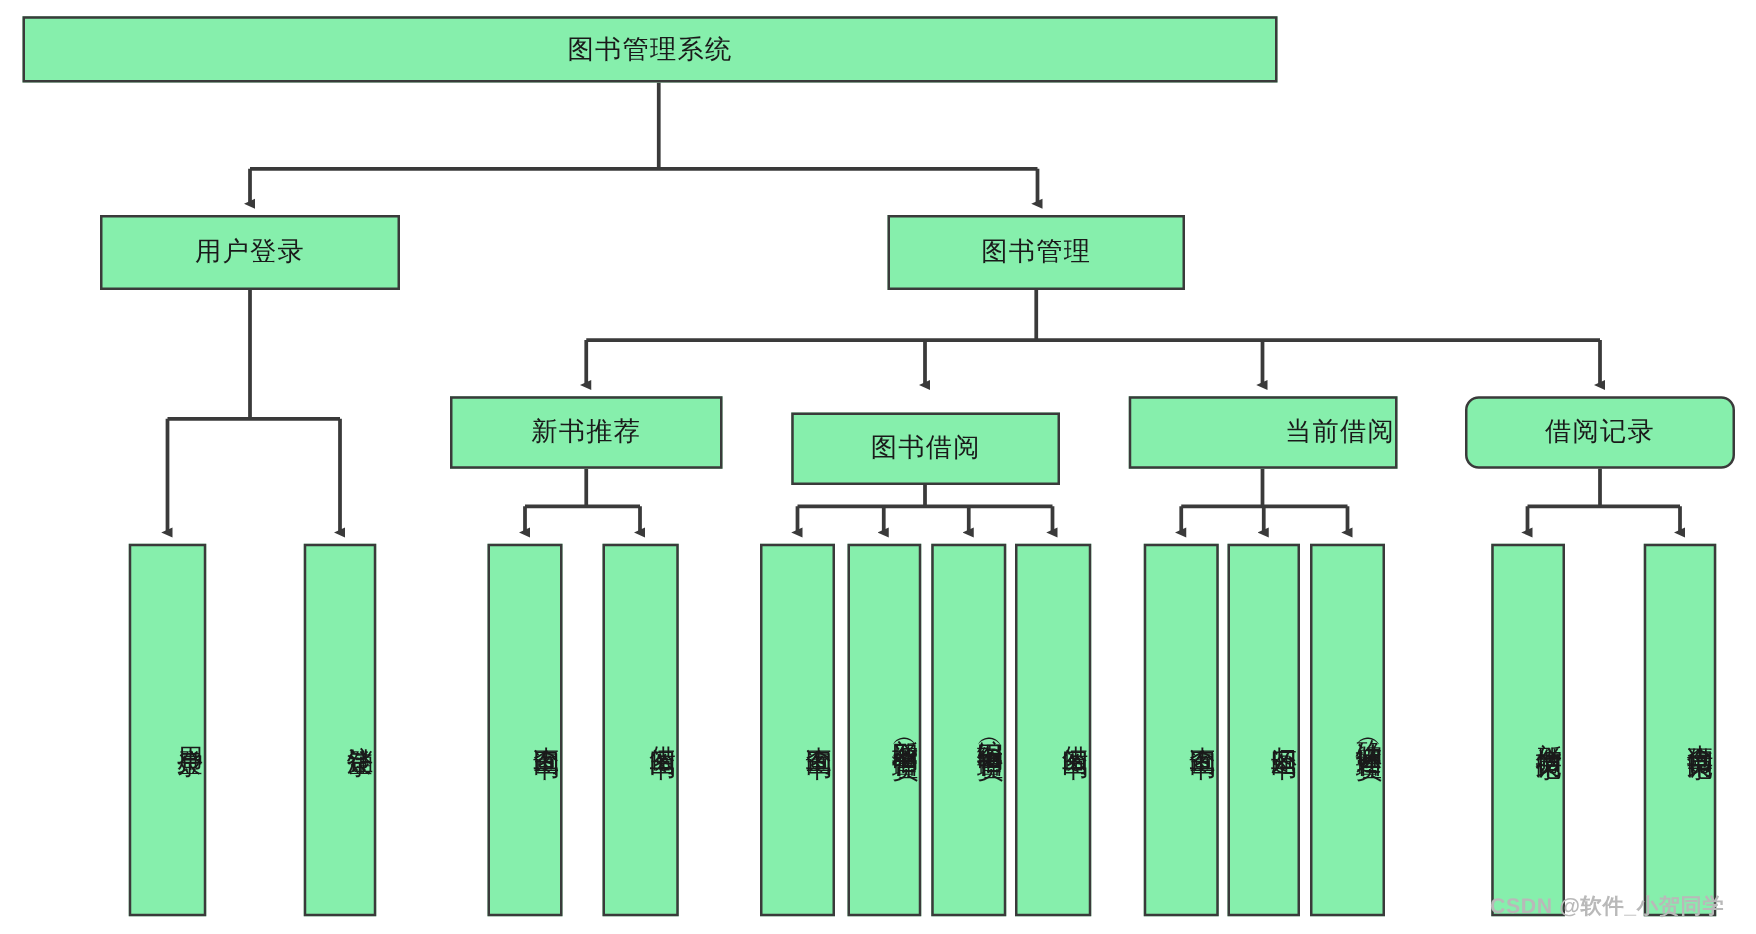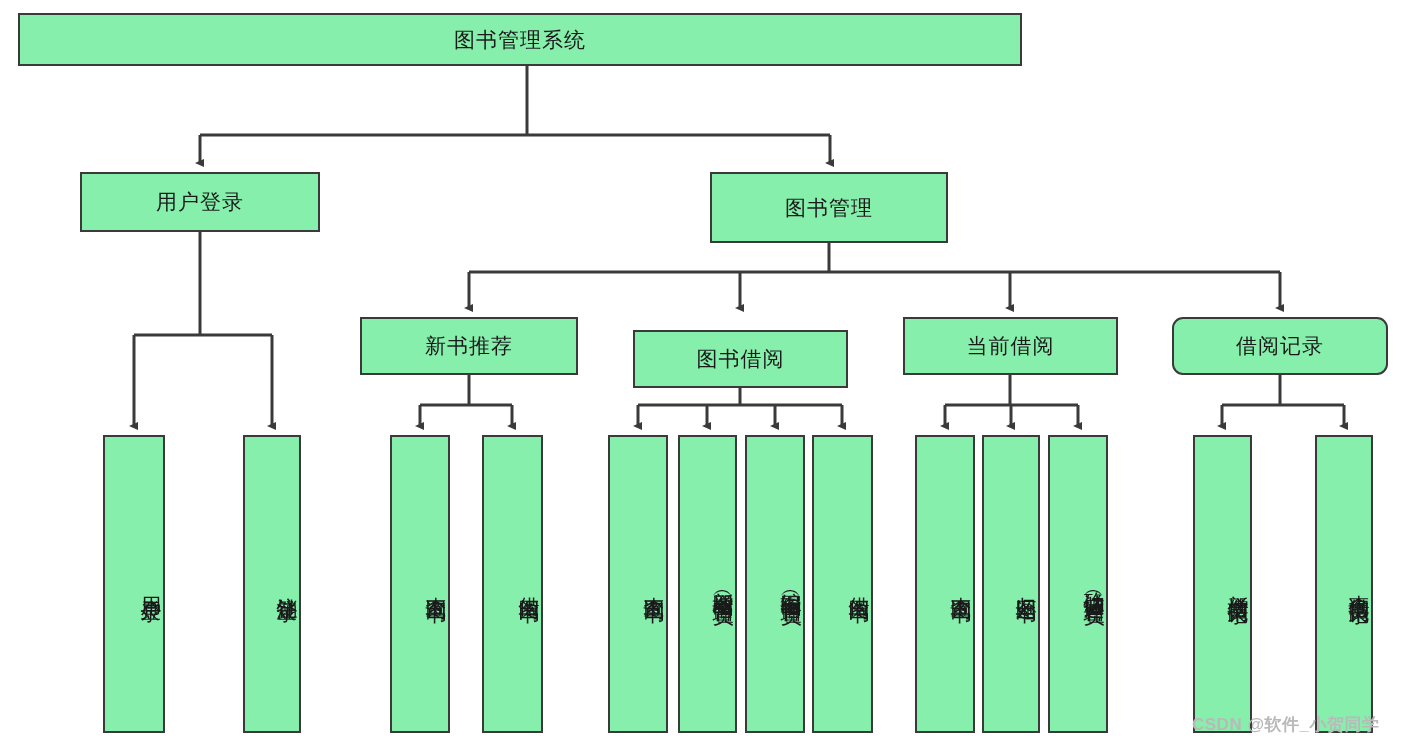--- a/index.html
+++ b/index.html
@@ -120,31 +120,31 @@
     </g>
   </svg>
 
   <div class="node horiz" style="left:18px; top:13px; width:1004px; height:53px;">
     <span>图书管理系统</span>
   </div>
 
   <div class="node horiz" style="left:80px; top:172px; width:240px; height:60px;">
     <span>用户登录</span>
   </div>
-  <div class="node horiz" style="left:710px; top:172px; width:238px; height:71px;">
+  <div class="node horiz" style="left:710px; top:172px; width:238px; height:60px;">
     <span>图书管理</span>
   </div>
 
   <div class="node horiz" style="left:360px; top:317px; width:218px; height:58px;">
     <span>新书推荐</span>
   </div>
   <div class="node horiz" style="left:633px; top:330px; width:215px; height:58px;">
     <span>图书借阅</span>
   </div>
-  <div class="node horiz" style="left:903px; top:317px; width:215px; height:58px;">
+  <div class="node horiz" style="left:903px; top:317px; width:215px; height:58px;justify-content:flex-end;">
     <span>当前借阅</span>
   </div>
   <div class="node horiz" style="left:1172px; top:317px; width:216px; height:58px;border-radius:11px;">
     <span>借阅记录</span>
   </div>
 
   <div class="node vert" style="left:103px; top:435px; width:62px; height:298px;">
     <span class="vlabel">用户登录</span>
   </div>
   <div class="node vert" style="left:243px; top:435px; width:58px; height:298px;">

